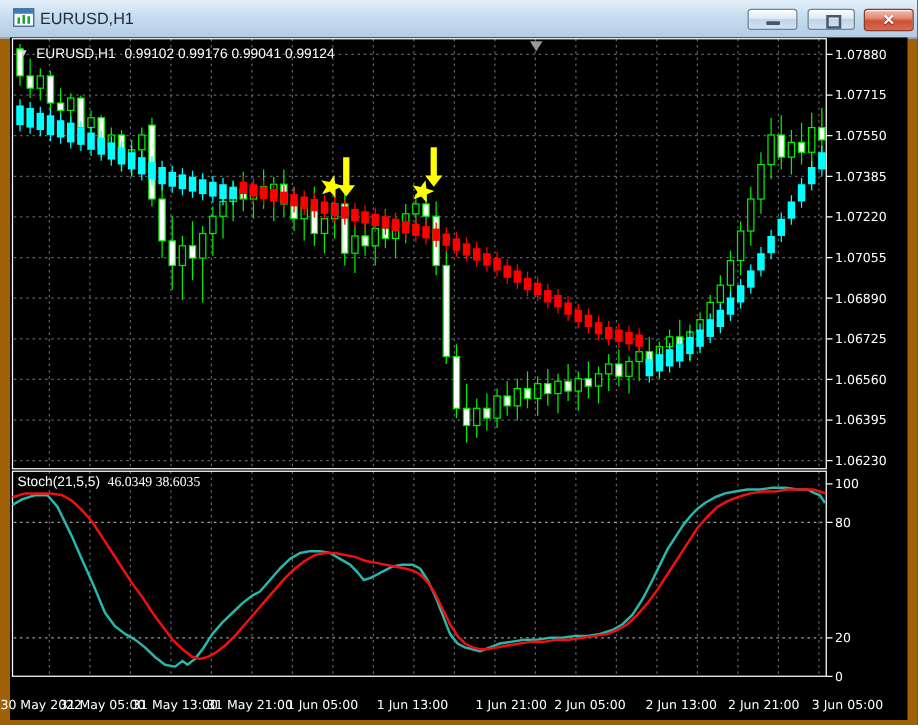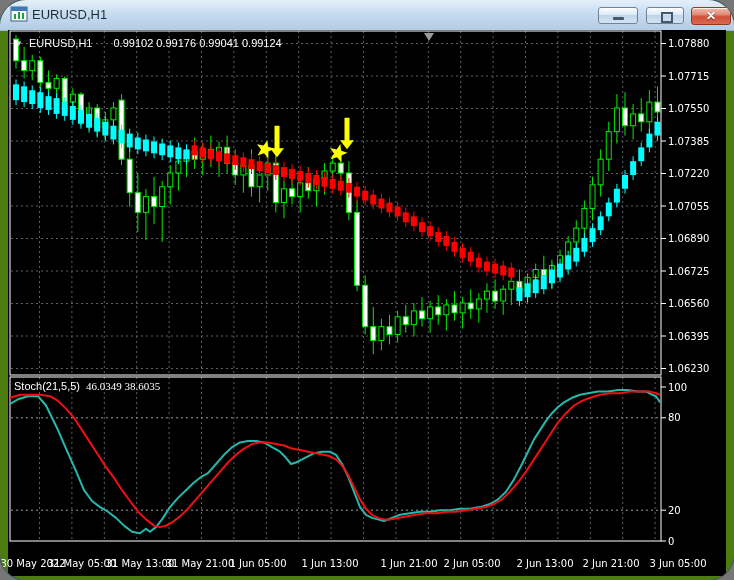--- a/index.html
+++ b/index.html
@@ -1,38 +1,38 @@
 <!DOCTYPE html>
 <html><head>
 <meta charset="utf-8">
 <style>
   html,body{margin:0;padding:0;background:#777;}
-  .window{position:relative;width:734px;height:580px;background:#4d7c0f;overflow:hidden;
-          outline:1px solid #31506b;font-family:"Liberation Sans",sans-serif;border-radius:26px;}
+  .window{position:relative;width:734px;height:580px;background:#a16207;overflow:hidden;
+          outline:1px solid #31506b;font-family:"Liberation Sans",sans-serif;}
   .titlebar{position:absolute;left:0;top:0;width:734px;height:30px;
             background:linear-gradient(#e3f0fa,#c8dcef 45%,#b3cce4 100%);
             border-bottom:1px solid #9db7cf;}
   .title-text{position:absolute;left:32px;top:7px;font-size:13px;color:#1c2b3a;}
   .win-icon{position:absolute;left:10px;top:5px;width:18px;height:18px;}
   .btn{position:absolute;top:7px;height:17px;border-radius:3px;border:1px solid #6e8598;
        box-shadow:inset 0 1px 0 rgba(255,255,255,.75);box-sizing:border-box;}
   .btn-min,.btn-restore{background:linear-gradient(#fdfeff,#dce9f5 45%,#c0d5e9 50%,#d2e3f2);}
   .btn-min{left:598px;width:40px;}
   .btn-restore{left:646px;width:38px;}
   .btn-close{left:691px;width:40px;height:18px;border-color:#8e3a28;
        background:linear-gradient(#f4bcae,#e08b76 40%,#cf5038 55%,#d96a50);}
   .glyph-min{position:absolute;left:14px;top:9px;width:11px;height:3px;background:#44576b;border-radius:1px;}
   .glyph-restore{position:absolute;left:14px;top:4px;width:8px;height:7px;border:2px solid #44576b;background:transparent;}
   .glyph-close{position:absolute;left:0;top:1px;width:100%;text-align:center;color:#fff;
        font-size:12px;font-weight:bold;text-shadow:0 1px 1px rgba(60,10,5,.7);}
   .client{position:absolute;left:8px;top:30px;width:718px;height:546px;background:#000;}
   svg text{font-family:"DejaVu Sans",sans-serif;}
   .chart-header{position:absolute;left:15px;top:37px;font-size:11px;color:#fff;white-space:nowrap;}
   .chart-header .tri{font-size:8px;color:#d8d8d8;margin-right:6px;vertical-align:1px;}
-  .chart-header .vals{margin-left:21px;}
+  .chart-header .vals{margin-left:7px;}
   .stoch-label{position:absolute;left:14px;top:380px;font-size:11px;color:#fff;white-space:nowrap;}
   .stoch-label .vals{margin-left:6px;font-family:Liberation Serif, serif;}
 </style>
 </head>
 <body>
 
 <div class="window">
 
   <div class="titlebar">
     <svg class="win-icon" viewBox="0 0 18 18">

